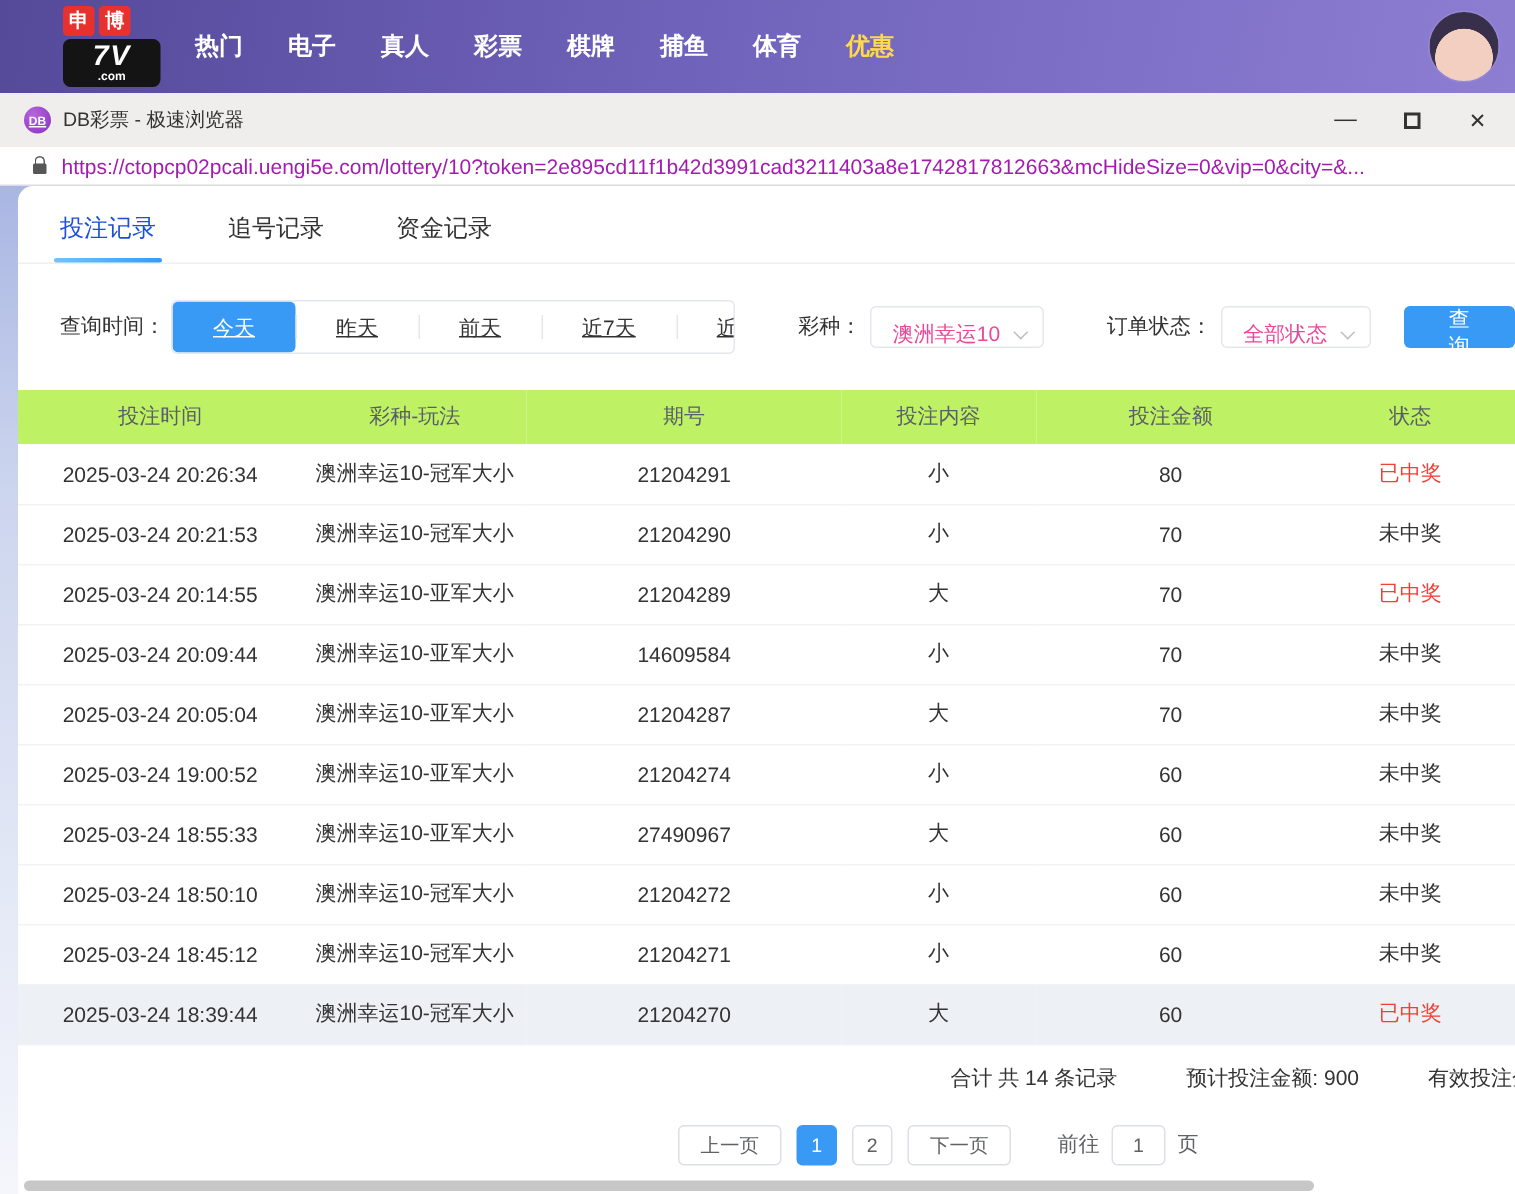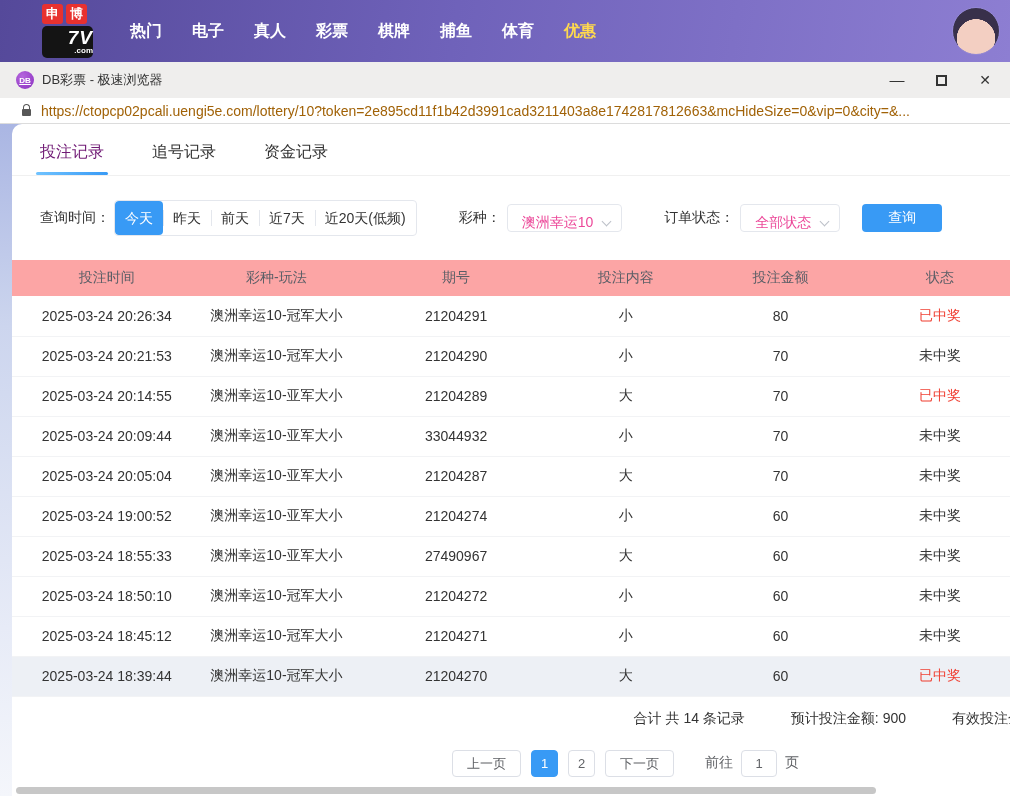--- a/index.html
+++ b/index.html
@@ -5,21 +5,21 @@
   * { margin:0; padding:0; box-sizing:border-box; }
   html,body { width:1010px; height:796px; overflow:hidden; font-family:"Liberation Sans","DejaVu Sans",sans-serif; background:#fff; }
 
   
   .site-nav { height:62px; background:linear-gradient(100deg,#55499a 0%,#6f62ba 45%,#8d7ed2 100%);
     display:flex; align-items:center; padding:0 10px 0 42px; position:relative; }
   .logo { width:50px; margin-right:20px; cursor:pointer; }
   .logo-badges { display:flex; gap:3px; margin-bottom:2px; }
   .logo-badge { width:21px; height:20px; background:#e8312f; color:#fff; font-size:13px; font-weight:bold;
     display:flex; align-items:center; justify-content:center; border-radius:3px; }
-  .logo-brand { width:51px; background:#141414; border-radius:5px; color:#fff; text-align:right; line-height:1; padding:2px 0 3px; }
+  .logo-brand { width:65px; background:#141414; border-radius:5px; color:#fff; text-align:center; line-height:1; padding:2px 0 3px; }
   .logo-7v { font-size:19px; font-weight:bold; font-style:italic; letter-spacing:1px; }
   .logo-com { font-size:8px; font-weight:bold; }
   .nav-items { display:flex; align-items:center; gap:30px; margin-left:18px; flex:1; }
   .nav-item { color:#fff; font-size:16px; font-weight:bold; cursor:pointer; white-space:nowrap; }
   .nav-item.promo { color:#ffd94d; }
   .avatar { width:48px; height:48px; border-radius:50%; margin-right:0; flex:none; cursor:pointer;
     background: radial-gradient(circle at 50% 66%, #f3cfc2 0 50%, rgba(243,207,194,0) 51%),
                 radial-gradient(circle at 38% 72%, #e89aa8 0 8%, rgba(0,0,0,0) 9%),
                 radial-gradient(circle at 62% 72%, #e89aa8 0 8%, rgba(0,0,0,0) 9%),
                 radial-gradient(circle at 50% 30%, #38304a 0 58%, #4a4060 100%);
@@ -31,49 +31,49 @@
     color:#fff; font-size:8px; font-weight:bold; display:flex; align-items:center; justify-content:center; margin-right:8px;text-decoration:underline; }
   .win-title { font-size:13px; color:#333; flex:1; }
   .win-controls { display:flex; align-items:center; gap:30px; padding-right:4px; }
   .wc { width:14px; height:14px; display:flex; align-items:center; justify-content:center; color:#333; font-size:14px; cursor:pointer; }
   .wc-min { font-size:15px; line-height:4px; }
   .wc-max-box { width:11px; height:11px; border:2px solid #333; }
   .urlbar { height:26px; background:#fff; border-bottom:1px solid #dcdcdc; display:flex; align-items:center; padding:0 12px 0 22px; }
   .lock { width:9px; height:7px; background:#575757; border-radius:1px; position:relative; margin:4px 10px 0 0; flex:none; }
   .lock::before { content:""; position:absolute; top:-5px; left:1px; width:5px; height:6px;
     border:1.5px solid #575757; border-bottom:none; border-radius:4px 4px 0 0; }
-  .url-text { font-size:14px; color:#a16207; white-space:nowrap; overflow:hidden; }
+  .url-text { font-size:14px; color:#a21caf; white-space:nowrap; overflow:hidden; }
 
   
   .page-bg { height:672px; background:linear-gradient(180deg,#aab6e3 0%,#ccd5ee 30%,#e7ebf7 75%,#f4f6fb 100%); }
   .panel { margin-left:12px; width:998px; height:100%; background:#fff; border-radius:10px 0 0 0; position:relative; overflow:hidden; }
 
   .tabs { padding:18px 0 0 28px; border-bottom:1px solid #f0f0f0; display:flex; gap:48px; }
   .tab { font-size:16px; color:#333; padding-bottom:12px; position:relative; cursor:pointer; }
-  .tab.active { color:#701a75; }
+  .tab.active { color:#1d4ed8; }
   .tab.active::after { content:""; position:absolute; left:-4px; right:-4px; bottom:0; height:3px; border-radius:2px;
     background:linear-gradient(90deg,#70c3ff,#389af5); }
 
   .filters { margin:24px 0 0 28px; display:flex; align-items:center; font-size:14px; color:#333; }
   .f-label { white-space:nowrap; }
   .time-group { display:flex; border:1px solid #e4e7ed; border-radius:4px; overflow:hidden; margin-left:4px; }
-  .time-opt { line-height:34px; padding:0 10px; cursor:pointer; color:#333; position:relative; white-space:nowrap; }
+  .time-opt { line-height:34px; padding:0 27px; cursor:pointer; color:#333; position:relative; white-space:nowrap;text-decoration:underline; }
   .time-opt + .time-opt::before { content:""; position:absolute; left:0; top:9px; bottom:9px; width:1px; background:#e4e7ed; }
   .time-opt.active { background:#389af5; color:#fff; border-radius:4px; }
   .time-opt.active::before { display:none; }
   .gap-lg { width:42px; flex:none; }
   .dropdown { position:relative; border:1px solid #e4e7ed; border-radius:4px; height:28px; line-height:34px;
     padding:0 28px 0 14px; margin-left:6px; cursor:pointer; color:#ec4899; white-space:nowrap; }
   .chev { position:absolute; right:11px; top:13px; width:7px; height:7px;
     border-right:1.5px solid #bcc0c8; border-bottom:1.5px solid #bcc0c8; transform:rotate(45deg); }
   .search-btn { margin-left:22px; background:#389af5; color:#fff; border:none; border-radius:4px;
     height:28px; padding:0 26px; font-size:14px; cursor:pointer; font-family:inherit; }
 
   table.records { width:100%; border-collapse:collapse; margin-top:24px; table-layout:fixed; }
-  .records thead tr { background:#fca5a5; }
+  .records thead tr { background:#bef264; }
   .records th { font-weight:normal; color:#5a5e66; font-size:14px; height:36px; text-align:center; }
   .records td { font-size:14px; color:#333; height:40px; text-align:center; border-bottom:1px solid #f2f3f5; }
   .records tbody tr.hl { background:#edf0f5; }
   td.status.won { color:#f04134; }
 
   .summary { display:flex; justify-content:flex-end; gap:46px; margin:13px -26px 0 0; font-size:14px; color:#333; white-space:nowrap; }
 
   .pagination { display:flex; align-items:center; justify-content:center; transform:translateX(112px); margin-top:22px; font-size:13px; color:#606266; }
   .pg-btn { border:1px solid #dcdfe6; border-radius:4px; background:#fff; color:#606266; height:27px; line-height:25px;
     padding:0 14px; cursor:pointer; margin:0 5px; text-align:center; }
@@ -204,21 +204,21 @@
             <td>2025-03-24 20:14:55</td>
             <td>澳洲幸运10-亚军大小</td>
             <td>21204289</td>
             <td>大</td>
             <td>70</td>
             <td class="status won">已中奖</td>
           </tr>
           <tr>
             <td>2025-03-24 20:09:44</td>
             <td>澳洲幸运10-亚军大小</td>
-            <td>33044932</td>
+            <td>14609584</td>
             <td>小</td>
             <td>70</td>
             <td class="status">未中奖</td>
           </tr>
           <tr>
             <td>2025-03-24 20:05:04</td>
             <td>澳洲幸运10-亚军大小</td>
             <td>21204287</td>
             <td>大</td>
             <td>70</td>

